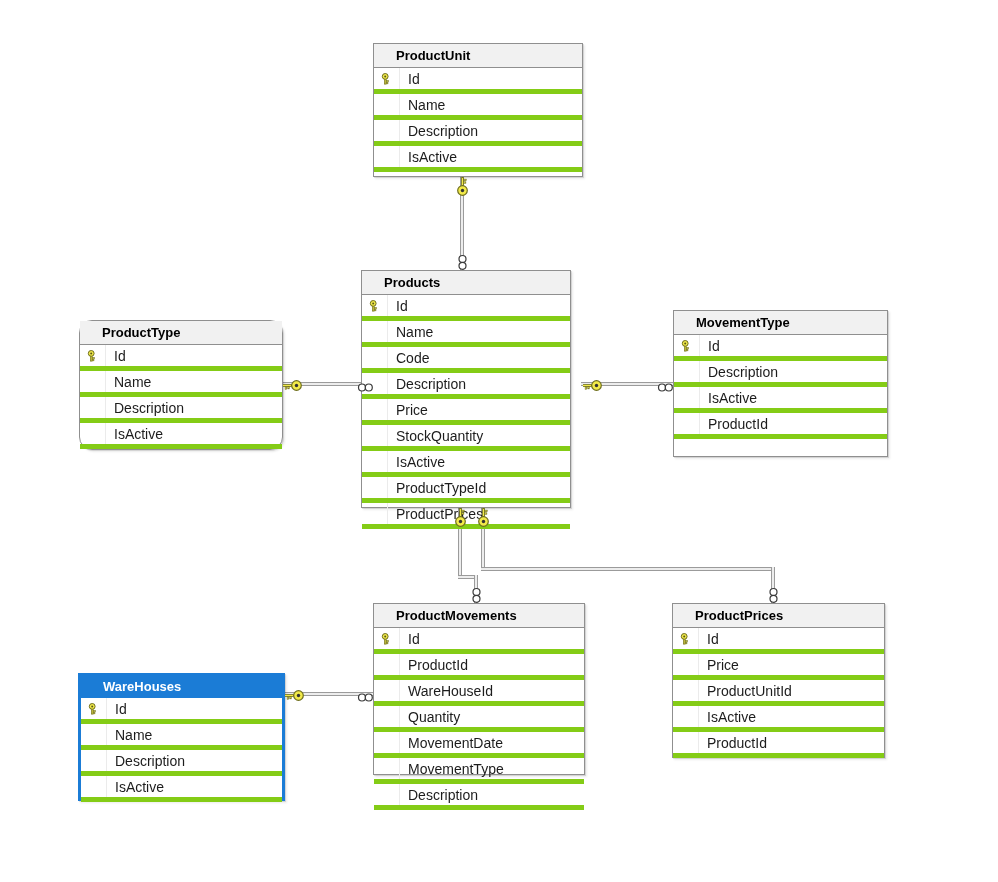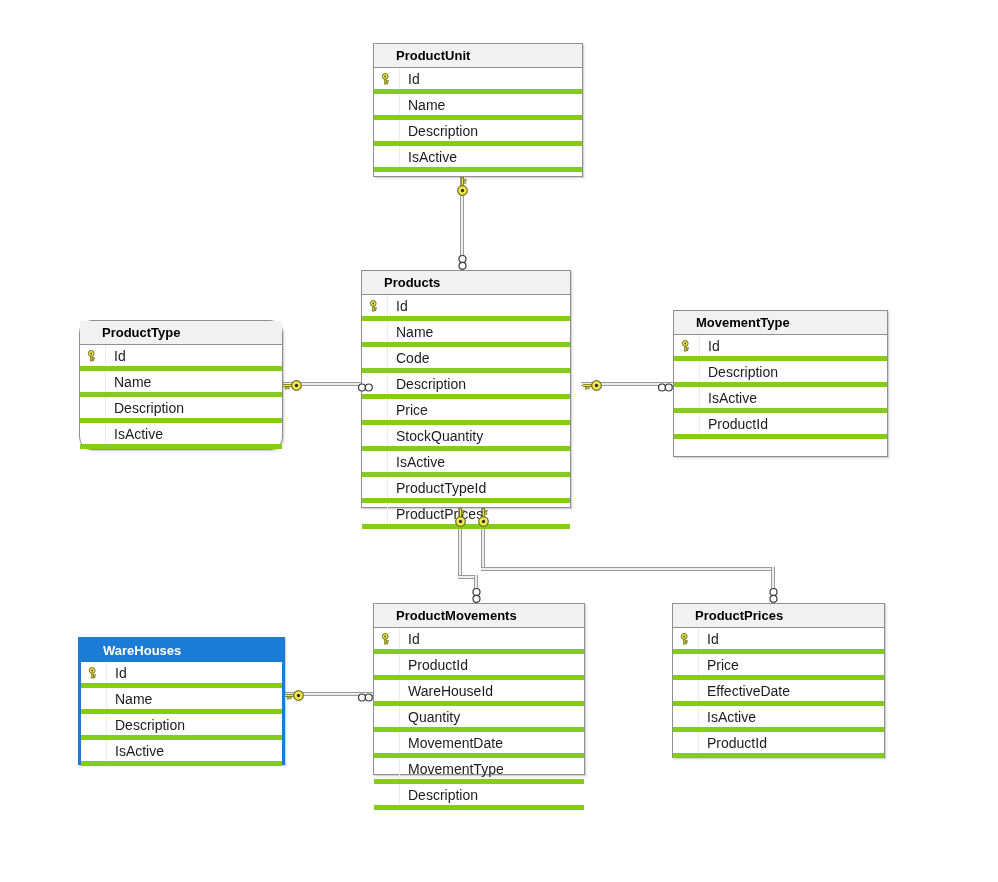--- a/index.html
+++ b/index.html
@@ -11,21 +11,21 @@
     position:absolute; box-sizing:border-box; background:#ffffff;
     border:1px solid #8f8f8f;
     box-shadow:1px 1px 0 rgba(0,0,0,0.10), 2px 2px 2px rgba(0,0,0,0.08);
   }
   .tbl-header {
     height:23px; line-height:23px; background:#f1f1f1; color:#000000;
     border-bottom:1px solid #8f8f8f; padding-left:22px;
     font-size:13px; font-weight:bold; white-space:nowrap; overflow:hidden;
     cursor:default; user-select:none;
   }
-  .tbl.selected { border:3px solid #1b7cd6; }
+  .tbl.selected { border:3px solid #1b7cd6;margin-top:36px; }
   .tbl.selected .tbl-header {
     height:22px; line-height:22px; background:#1b7cd6; color:#ffffff;
     border-bottom:none;
   }
   .row {
     height:21px; display:flex; align-items:stretch;
     border-bottom:5px solid #84cc16; font-size:14px; color:#1c1c1c;
   }
   .keycell {
     width:25px; flex:none; border-right:1px solid #ebebeb;
@@ -324,21 +324,21 @@
           </svg>
         </div>
         <div class="colname">Id</div>
       </div>
       <div class="row">
         <div class="keycell"></div>
         <div class="colname">Price</div>
       </div>
       <div class="row">
         <div class="keycell"></div>
-        <div class="colname">EffectiveDate</div>
+        <div class="colname">ProductUnitId</div>
       </div>
       <div class="row">
         <div class="keycell"></div>
         <div class="colname">IsActive</div>
       </div>
       <div class="row">
         <div class="keycell"></div>
         <div class="colname">ProductId</div>
       </div>
     </div>

